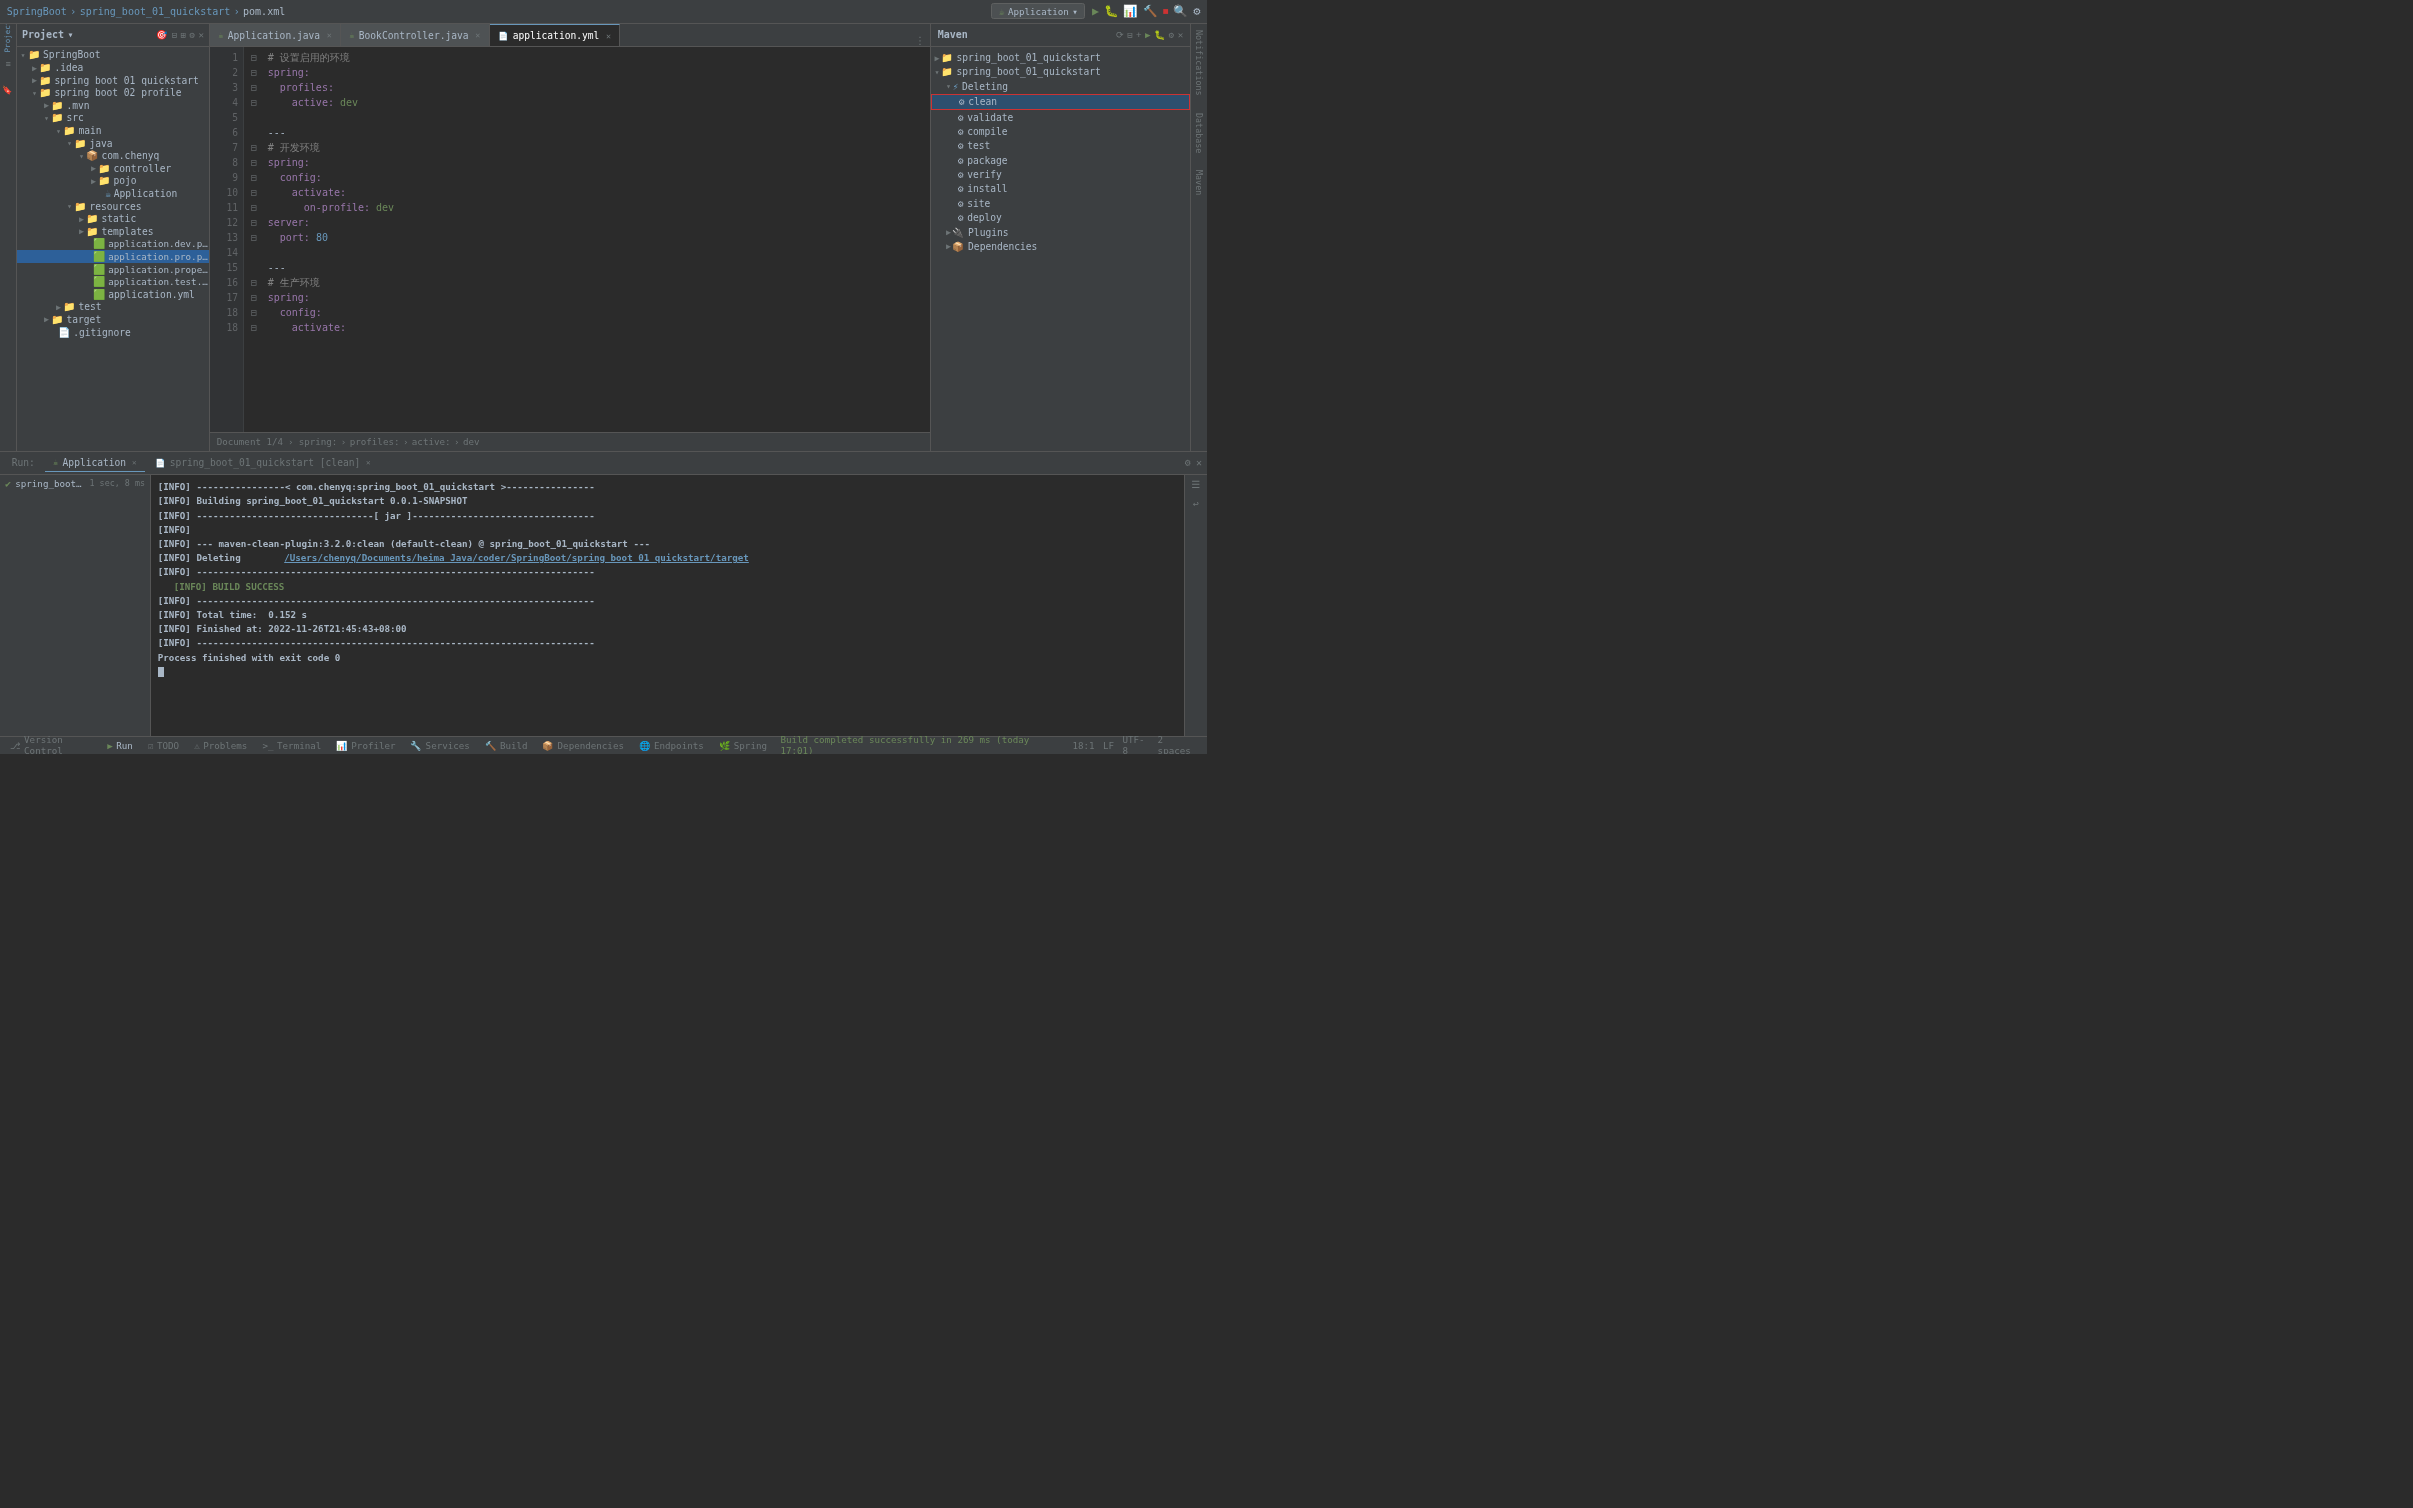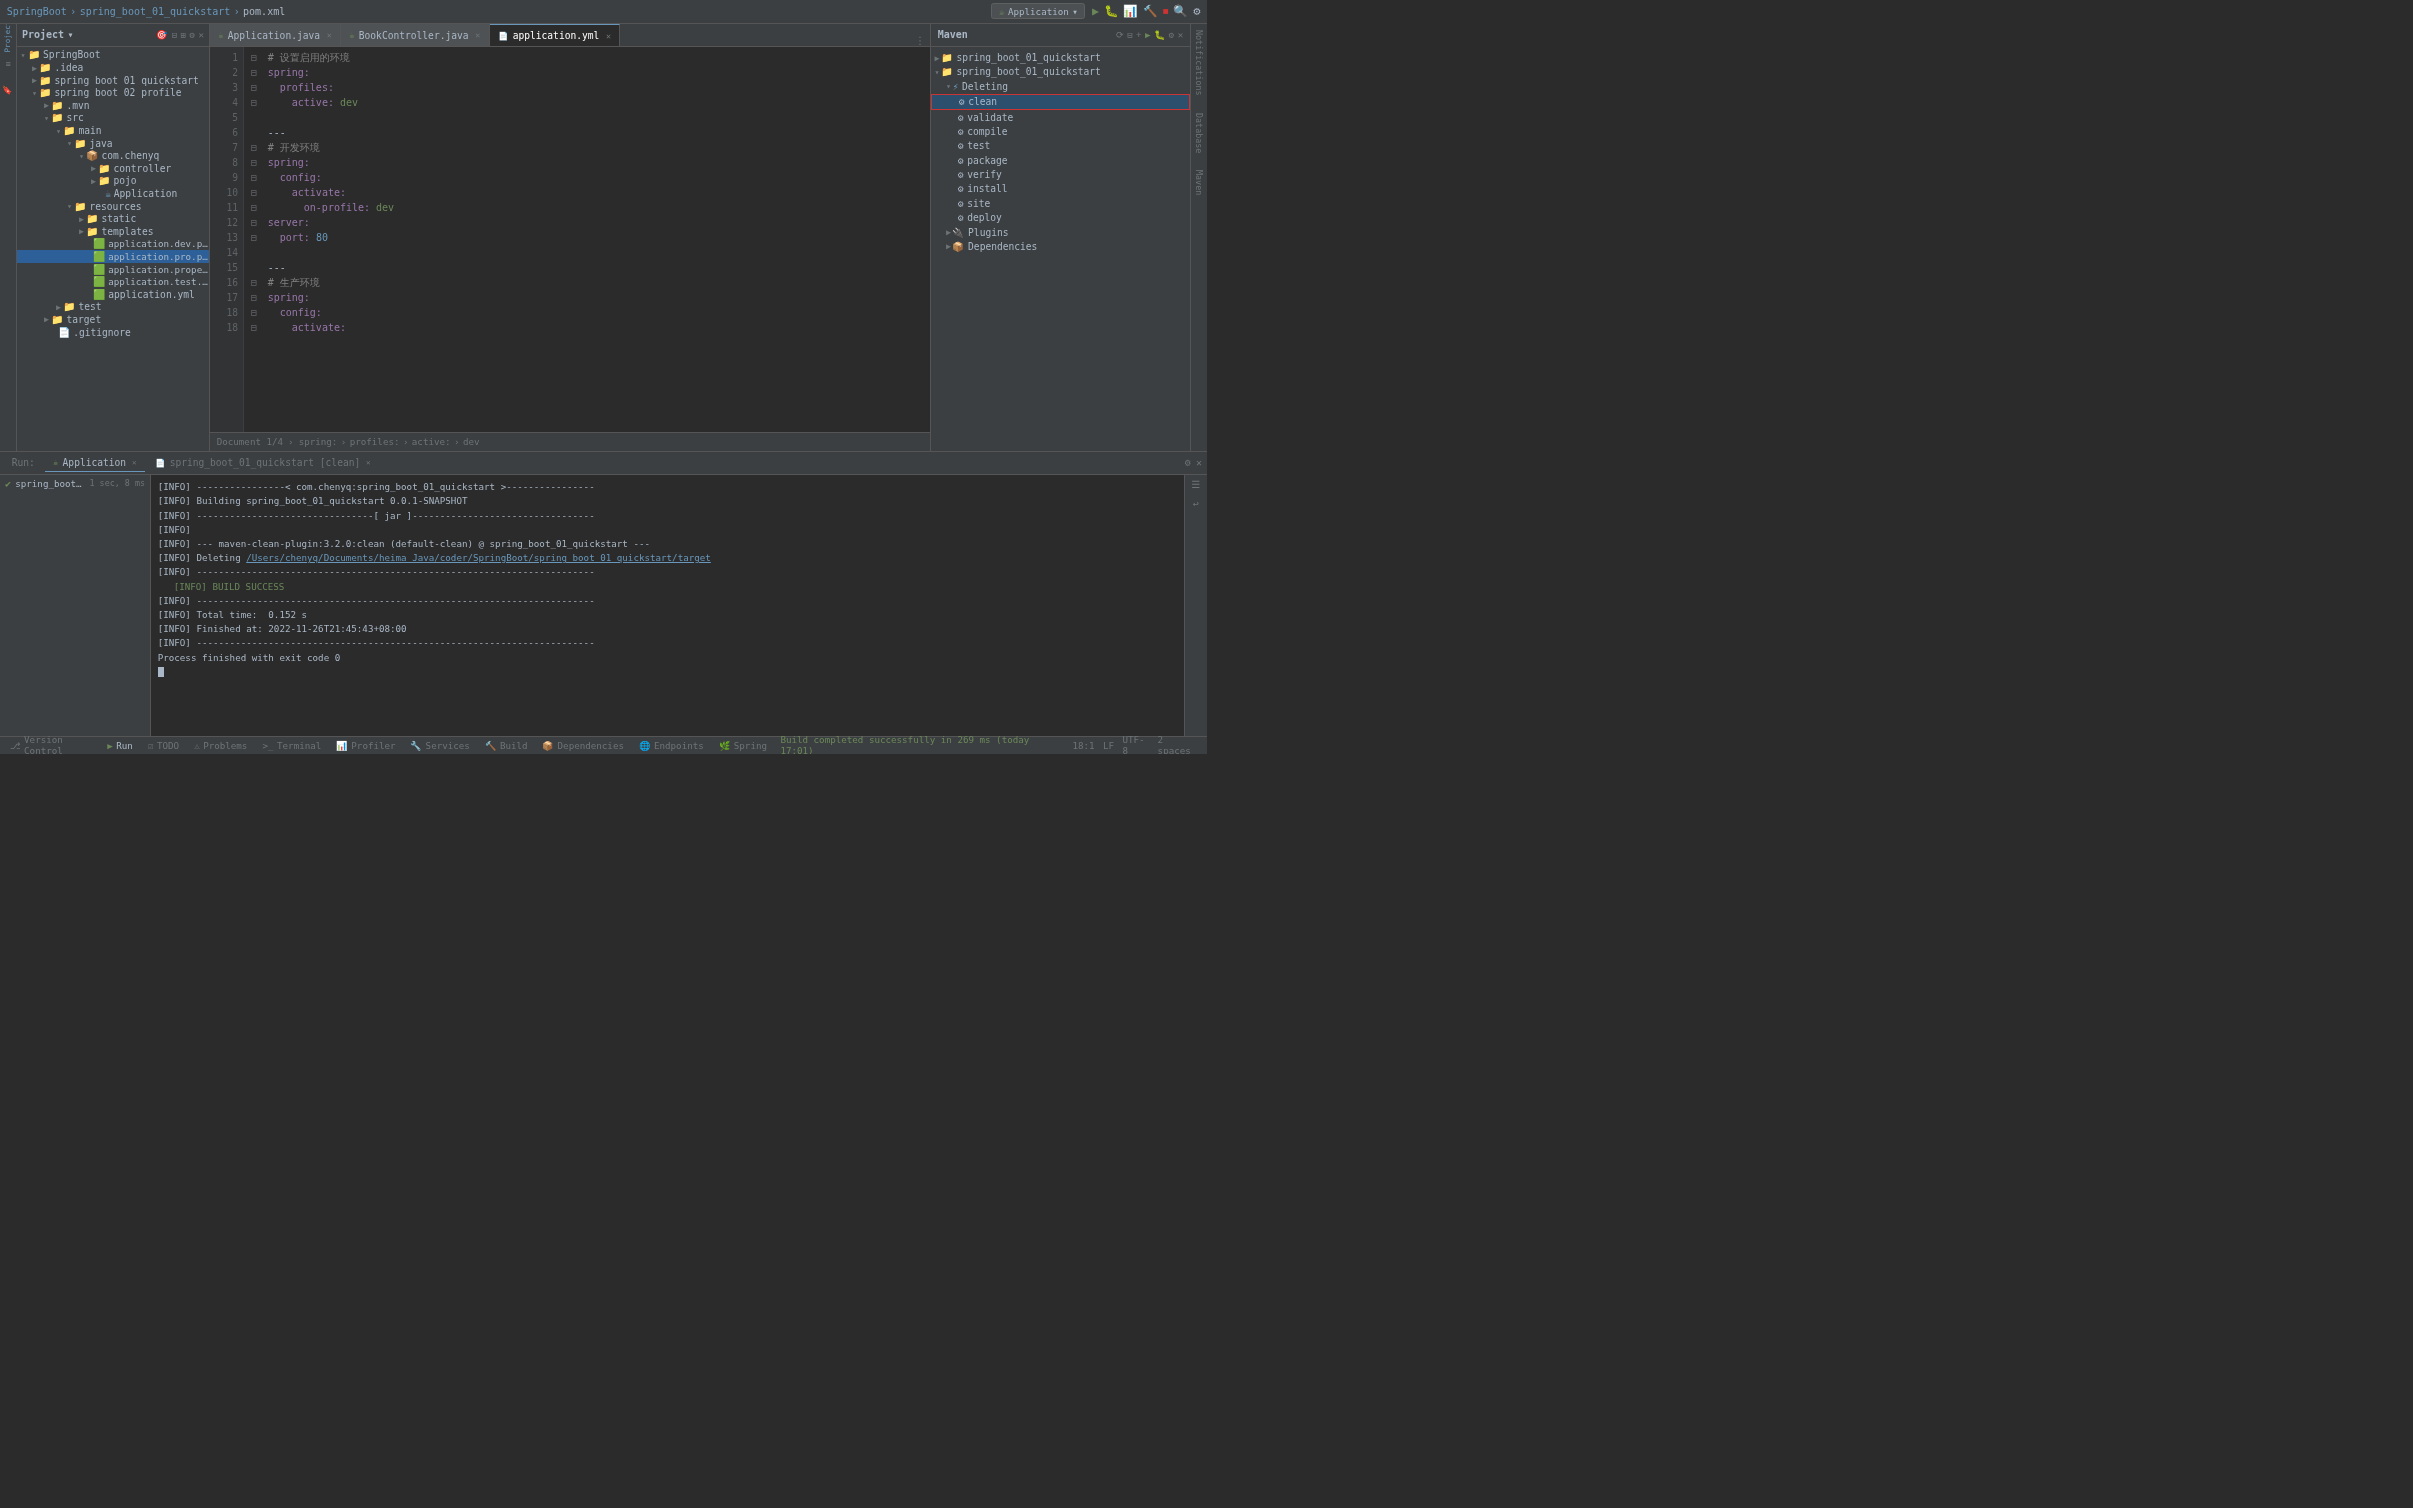--- a/index.html
+++ b/index.html
@@ -90,22 +90,22 @@
     .run-tab-icons { display: flex; gap: 5px; padding-right: 5px; }
     .run-tab-icons span { color: #6d7476; cursor: pointer; font-size: 10px; }
     .run-body { display: flex; flex: 1; overflow: hidden; }
     .run-left { width: 151px; background: #3c3f41; border-right: 0.8px solid #555; flex-shrink: 0; display: flex; flex-direction: column; }
     .run-entry { display: flex; align-items: center; padding: 2.5px 5px; gap: 4.2px; font-size: 9.2px; color: #a9b7c6; cursor: pointer; }
     .run-entry .run-name { flex: 1; overflow: hidden; text-overflow: ellipsis; white-space: nowrap; }
     .run-entry .run-time { font-size: 8.4px; color: #6d7476; }
     .run-right-icons { width: 23.5px; background: #3c3f41; border-left: 0.8px solid #555; flex-shrink: 0; display: flex; flex-direction: column; align-items: center; padding-top: 3.4px; gap: 8.4px; }
     .run-right-icon { color: #6d7476; font-size: 10px; cursor: pointer; }
     .run-console { flex: 1; overflow-y: auto; padding: 5px 6.7px; font-size: 9.2px; line-height: 14.2px; background: #2b2b2b; }
-    .console-line { color: #a9b7c6; white-space: pre-wrap; }
-    .console-link { color: #6897bb; text-decoration: underline; cursor: pointer; }
+    .console-line { color: #a9b7c6; white-space: pre-wrap; font-weight: bold; }
+    .console-link { color: #6897bb; text-decoration: underline; cursor: pointer; margin-left: 38px; }
     .console-success { color: #6a8759; margin-left: 16px; }
     .console-cursor { display: inline-block; width: 6.7px; height: 10px; background: #a9b7c6; vertical-align: text-bottom; }
 
     
     .bottom-bar { height: 18.4px; background: #3c3f41; display: flex; align-items: center; padding: 0 6.7px; border-top: 0.8px solid #555; font-size: 9.2px; color: #6d7476; flex-shrink: 0; gap: 10px; }
     .bottom-bar-left { display: flex; align-items: center; gap: 8.4px; }
     .bottom-bar-right { margin-left: auto; display: flex; align-items: center; gap: 8.4px; }
     .bottom-tab { display: flex; align-items: center; gap: 3.4px; cursor: pointer; padding: 1.7px 3.4px; }
     .bottom-tab.active { color: #a9b7c6; }
     .status-green { color: #6a8759; }

